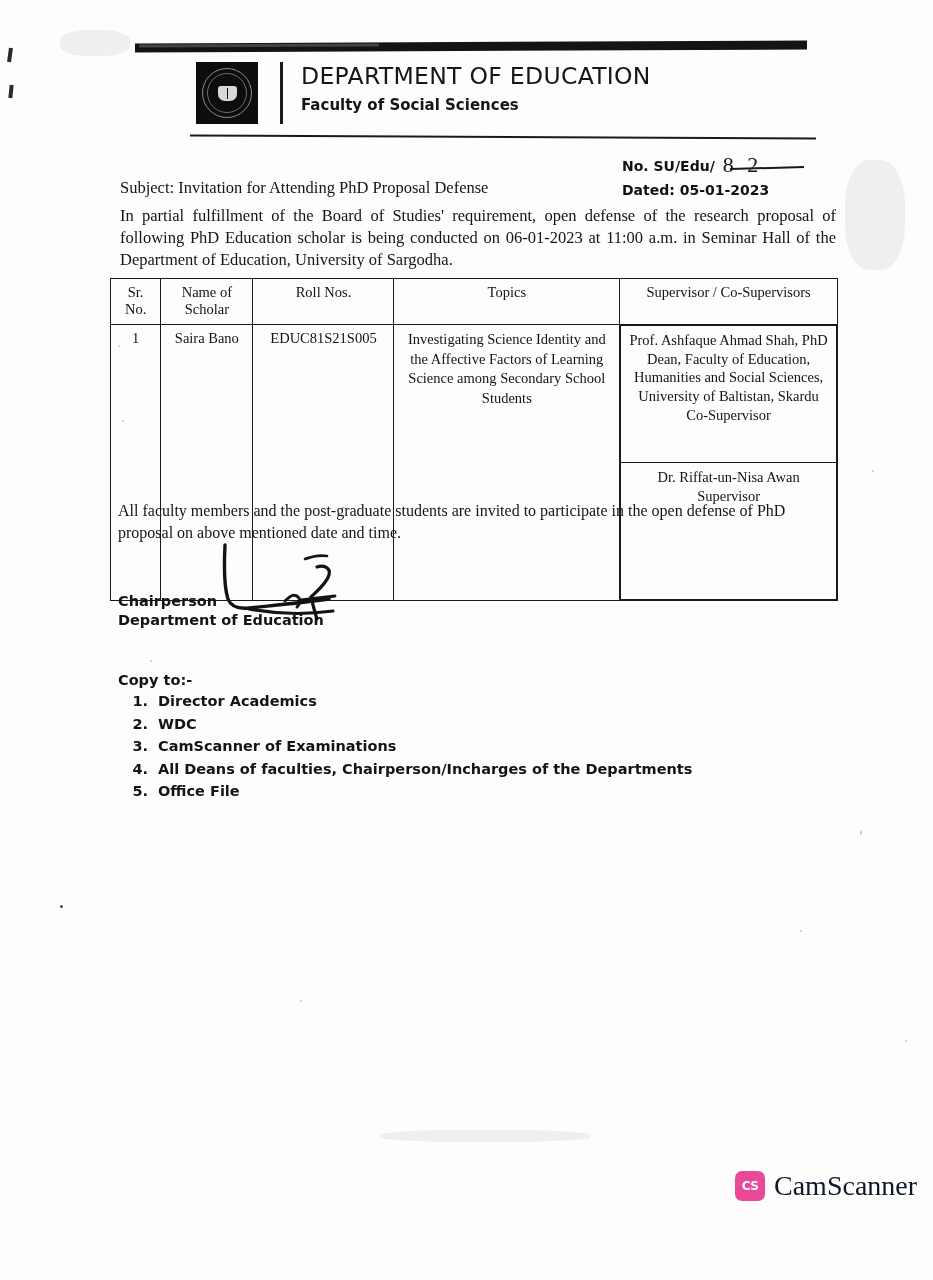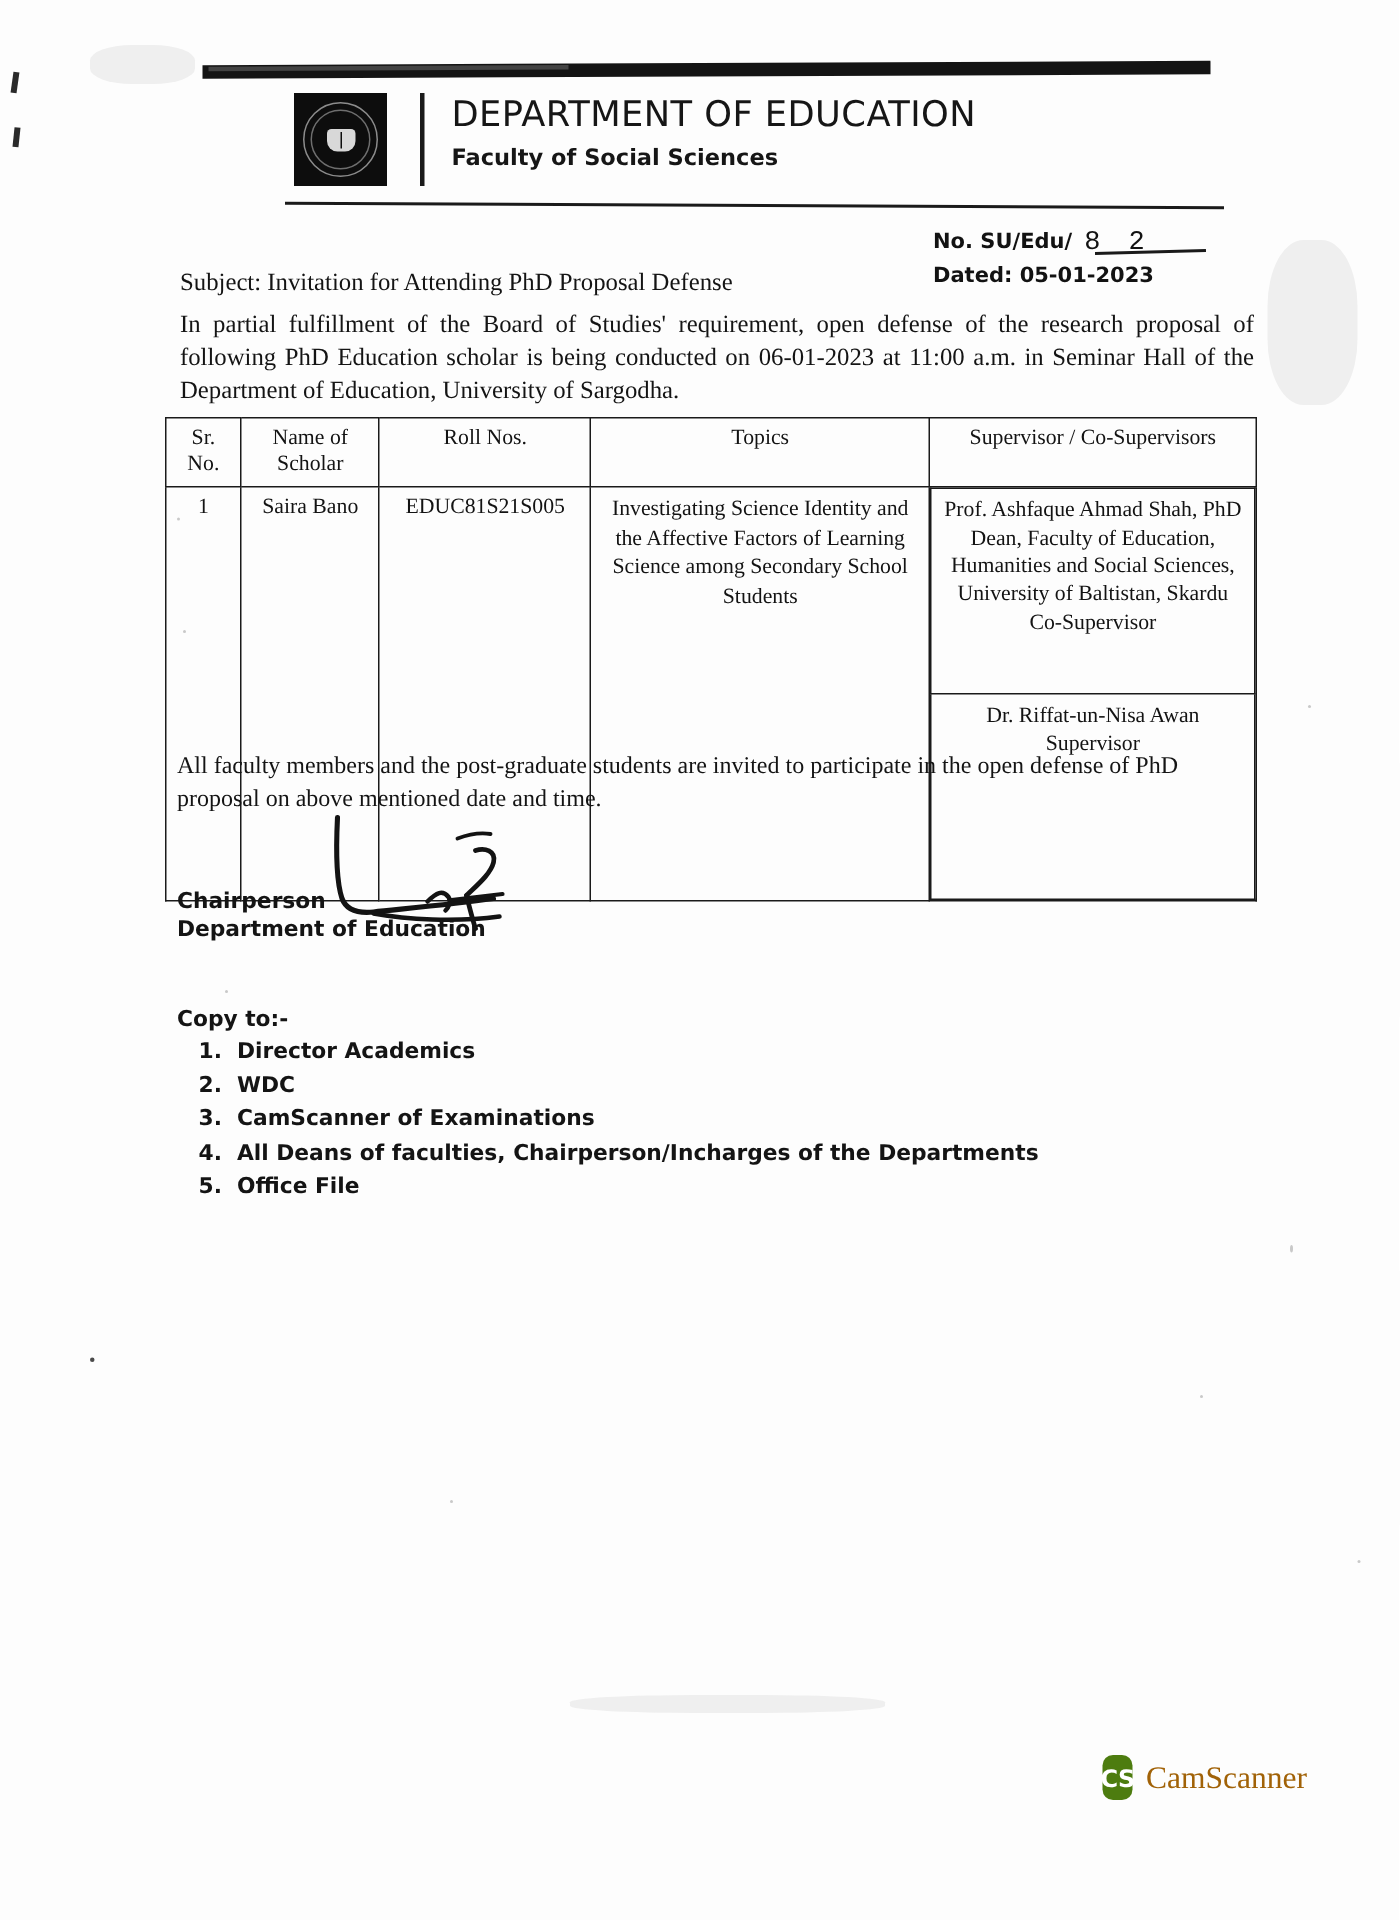--- a/index.html
+++ b/index.html
@@ -151,22 +151,22 @@
     left: 622px;
     top: 148px;
     font-family: "DejaVu Sans", sans-serif;
     font-weight: bold;
     font-size: 14px;
     color: #121212;
     line-height: 1.45;
   }
   #refblock .row { white-space: nowrap; }
   #ref-hand {
-    font-family: Liberation Mono, monospace;
-    font-size: 18px;
+    font-family: Liberation Serif, serif;
+    font-size: 22px;
     font-weight: normal;
     letter-spacing: 4px;
     margin-left: 8px;
     position: relative;
     top: 1px;
   }
   #ref-underline {
     position: absolute;
     left: 108px;
     top: 19px;
@@ -288,39 +288,39 @@
 
   
   #camscanner {
     position: absolute;
     left: 735px;
     top: 1170px;
     display: flex;
     align-items: center;
   }
   #cs-logo {
-    width: 20px;
+    width: 30px;
     height: 30px;
-    background: #4d7c0f;
+    background: #ec4899;
     border-radius: 7px;
     color: #fff;
     font-family: "DejaVu Sans", sans-serif;
     font-weight: bold;
-    font-size: 16px;
+    font-size: 12px;
     display: flex;
     align-items: center;
     justify-content: center;
     letter-spacing: -0.5px;
     flex: none;
   }
   #cs-text {
     margin-left: 9px;
     font-family: "Liberation Serif", serif;
-    font-size: 21px;
-    color: #a16207;
+    font-size: 28px;
+    color: #0f172a;
   }
 </style>
 </head>
 <body>
 
 <div id="page">
 
   <div class="edge-mark" style="left:8px;top:48px;width:4px;height:14px;transform:rotate(8deg);"></div>
   <div class="edge-mark" style="left:9px;top:85px;width:4px;height:13px;transform:rotate(6deg);"></div>
   <div class="smudge" style="left:60px;top:30px;width:70px;height:26px;"></div>

